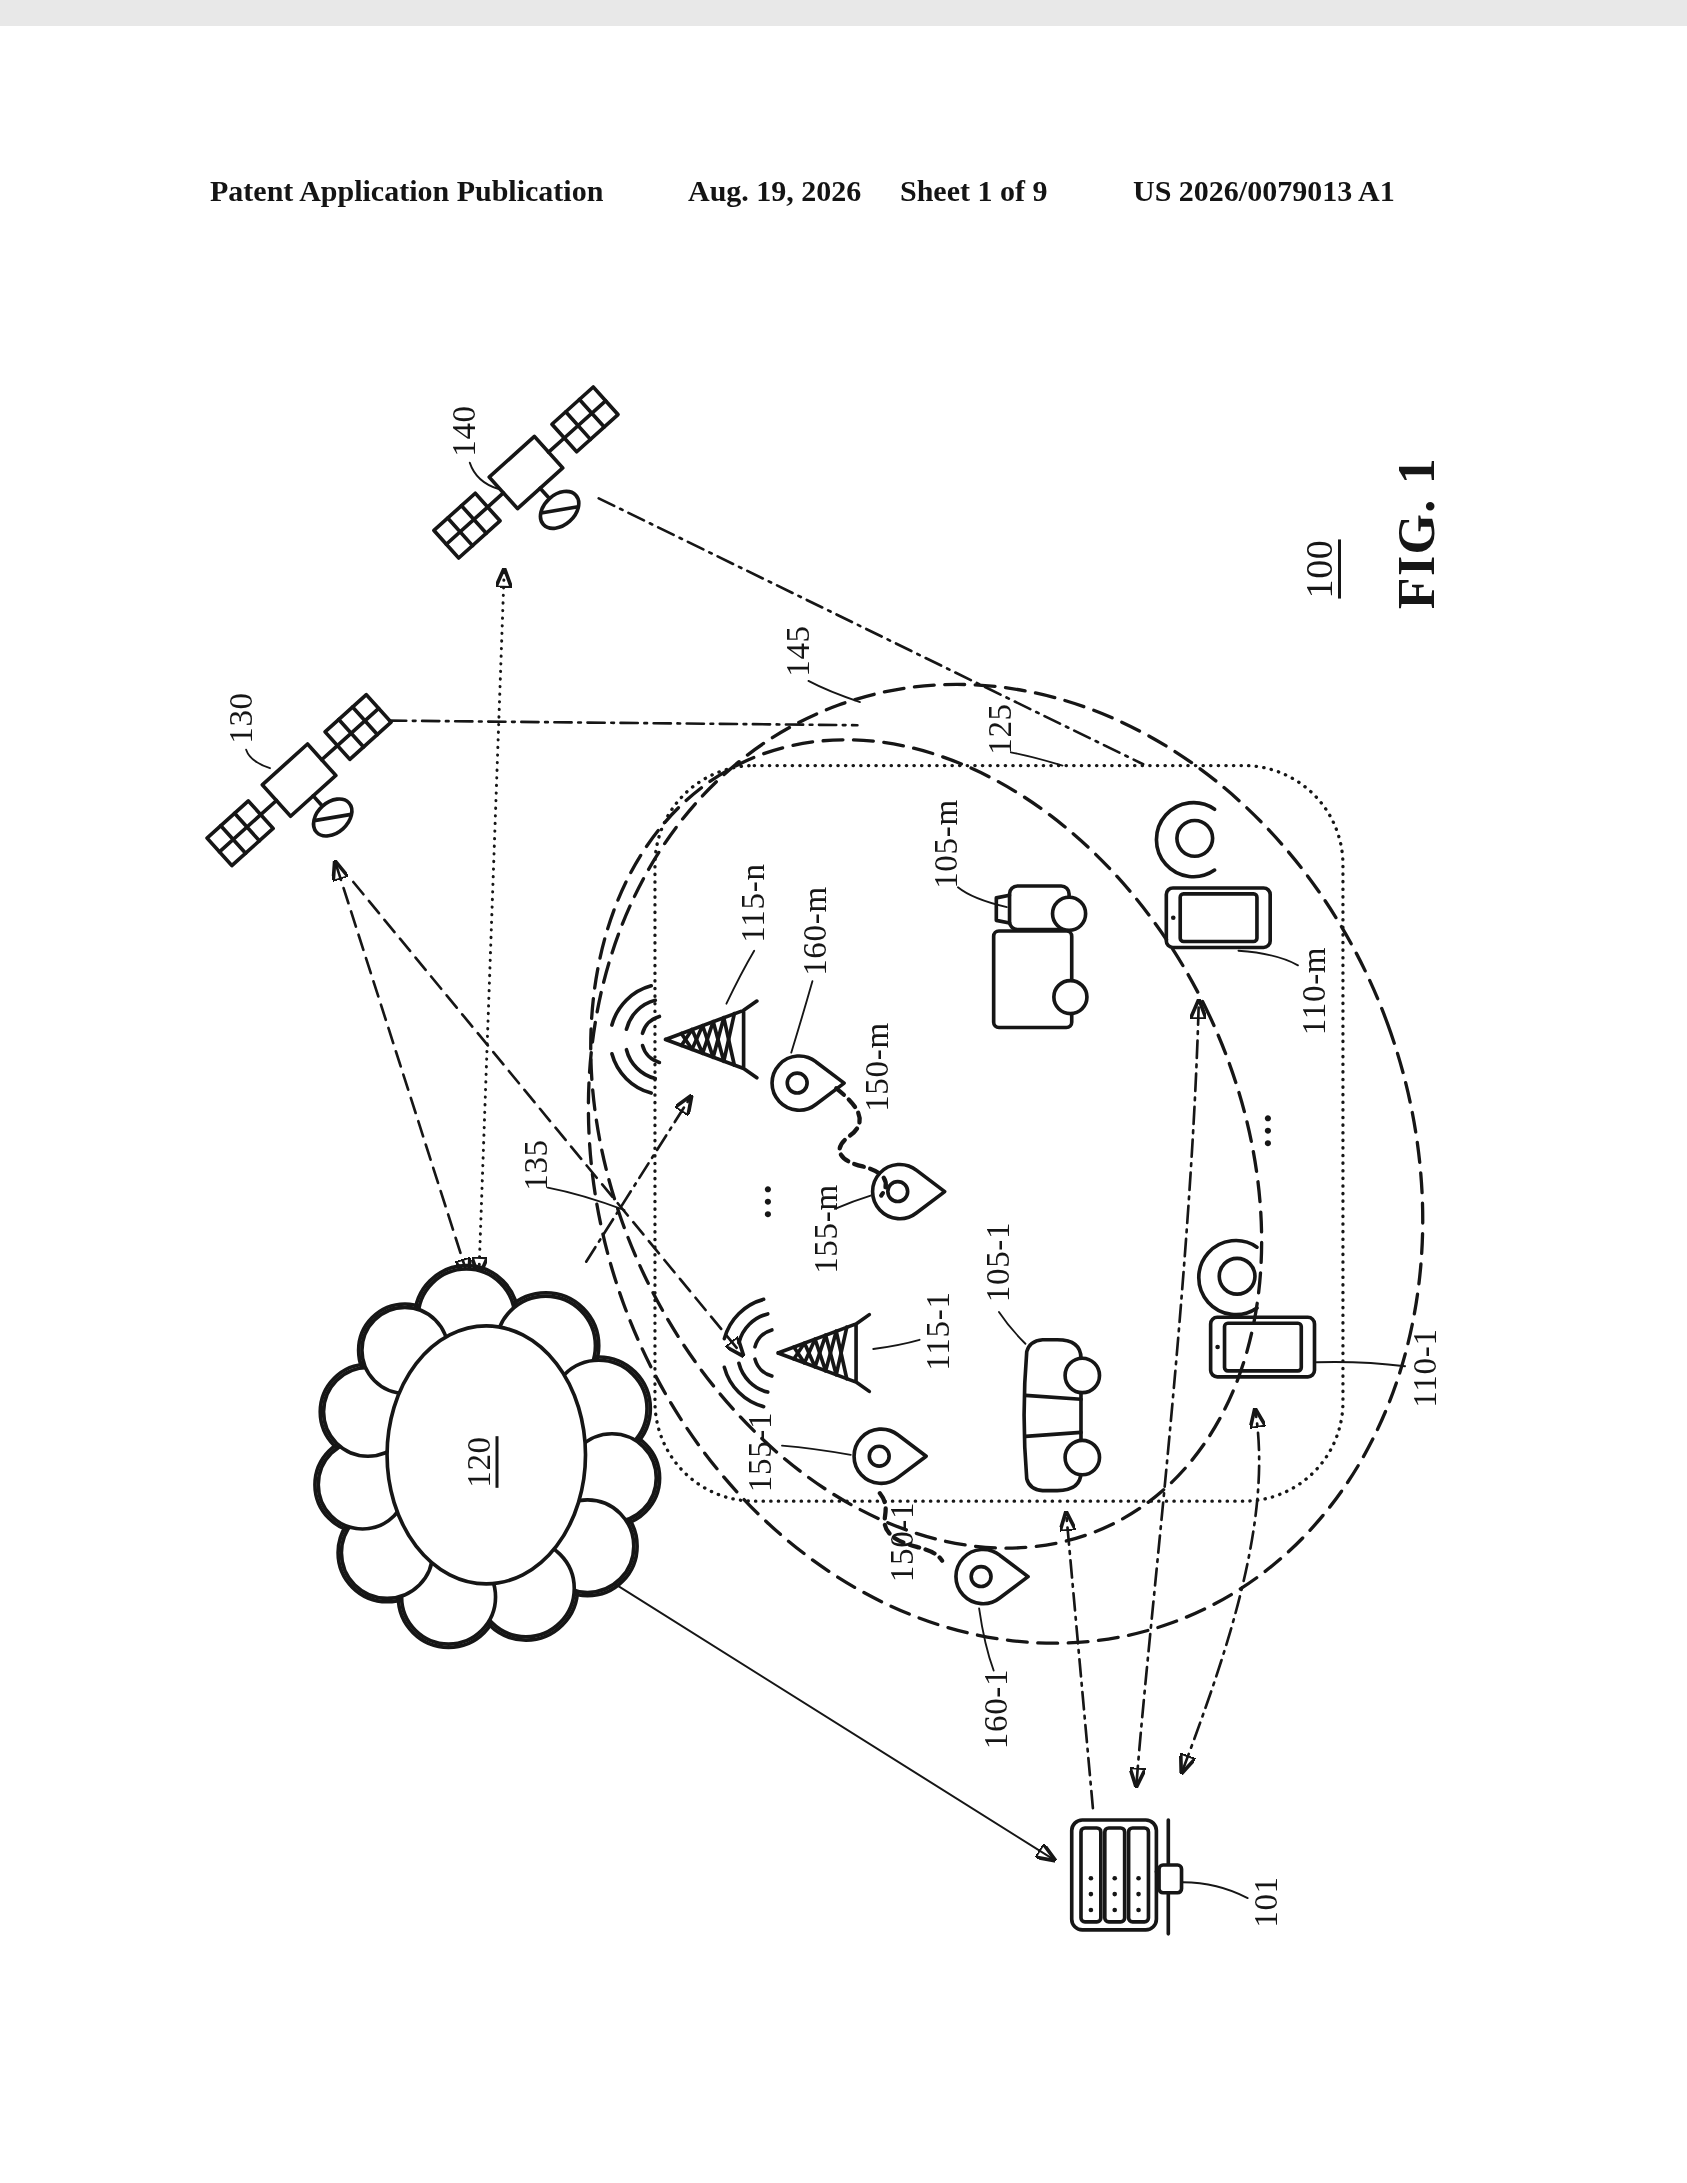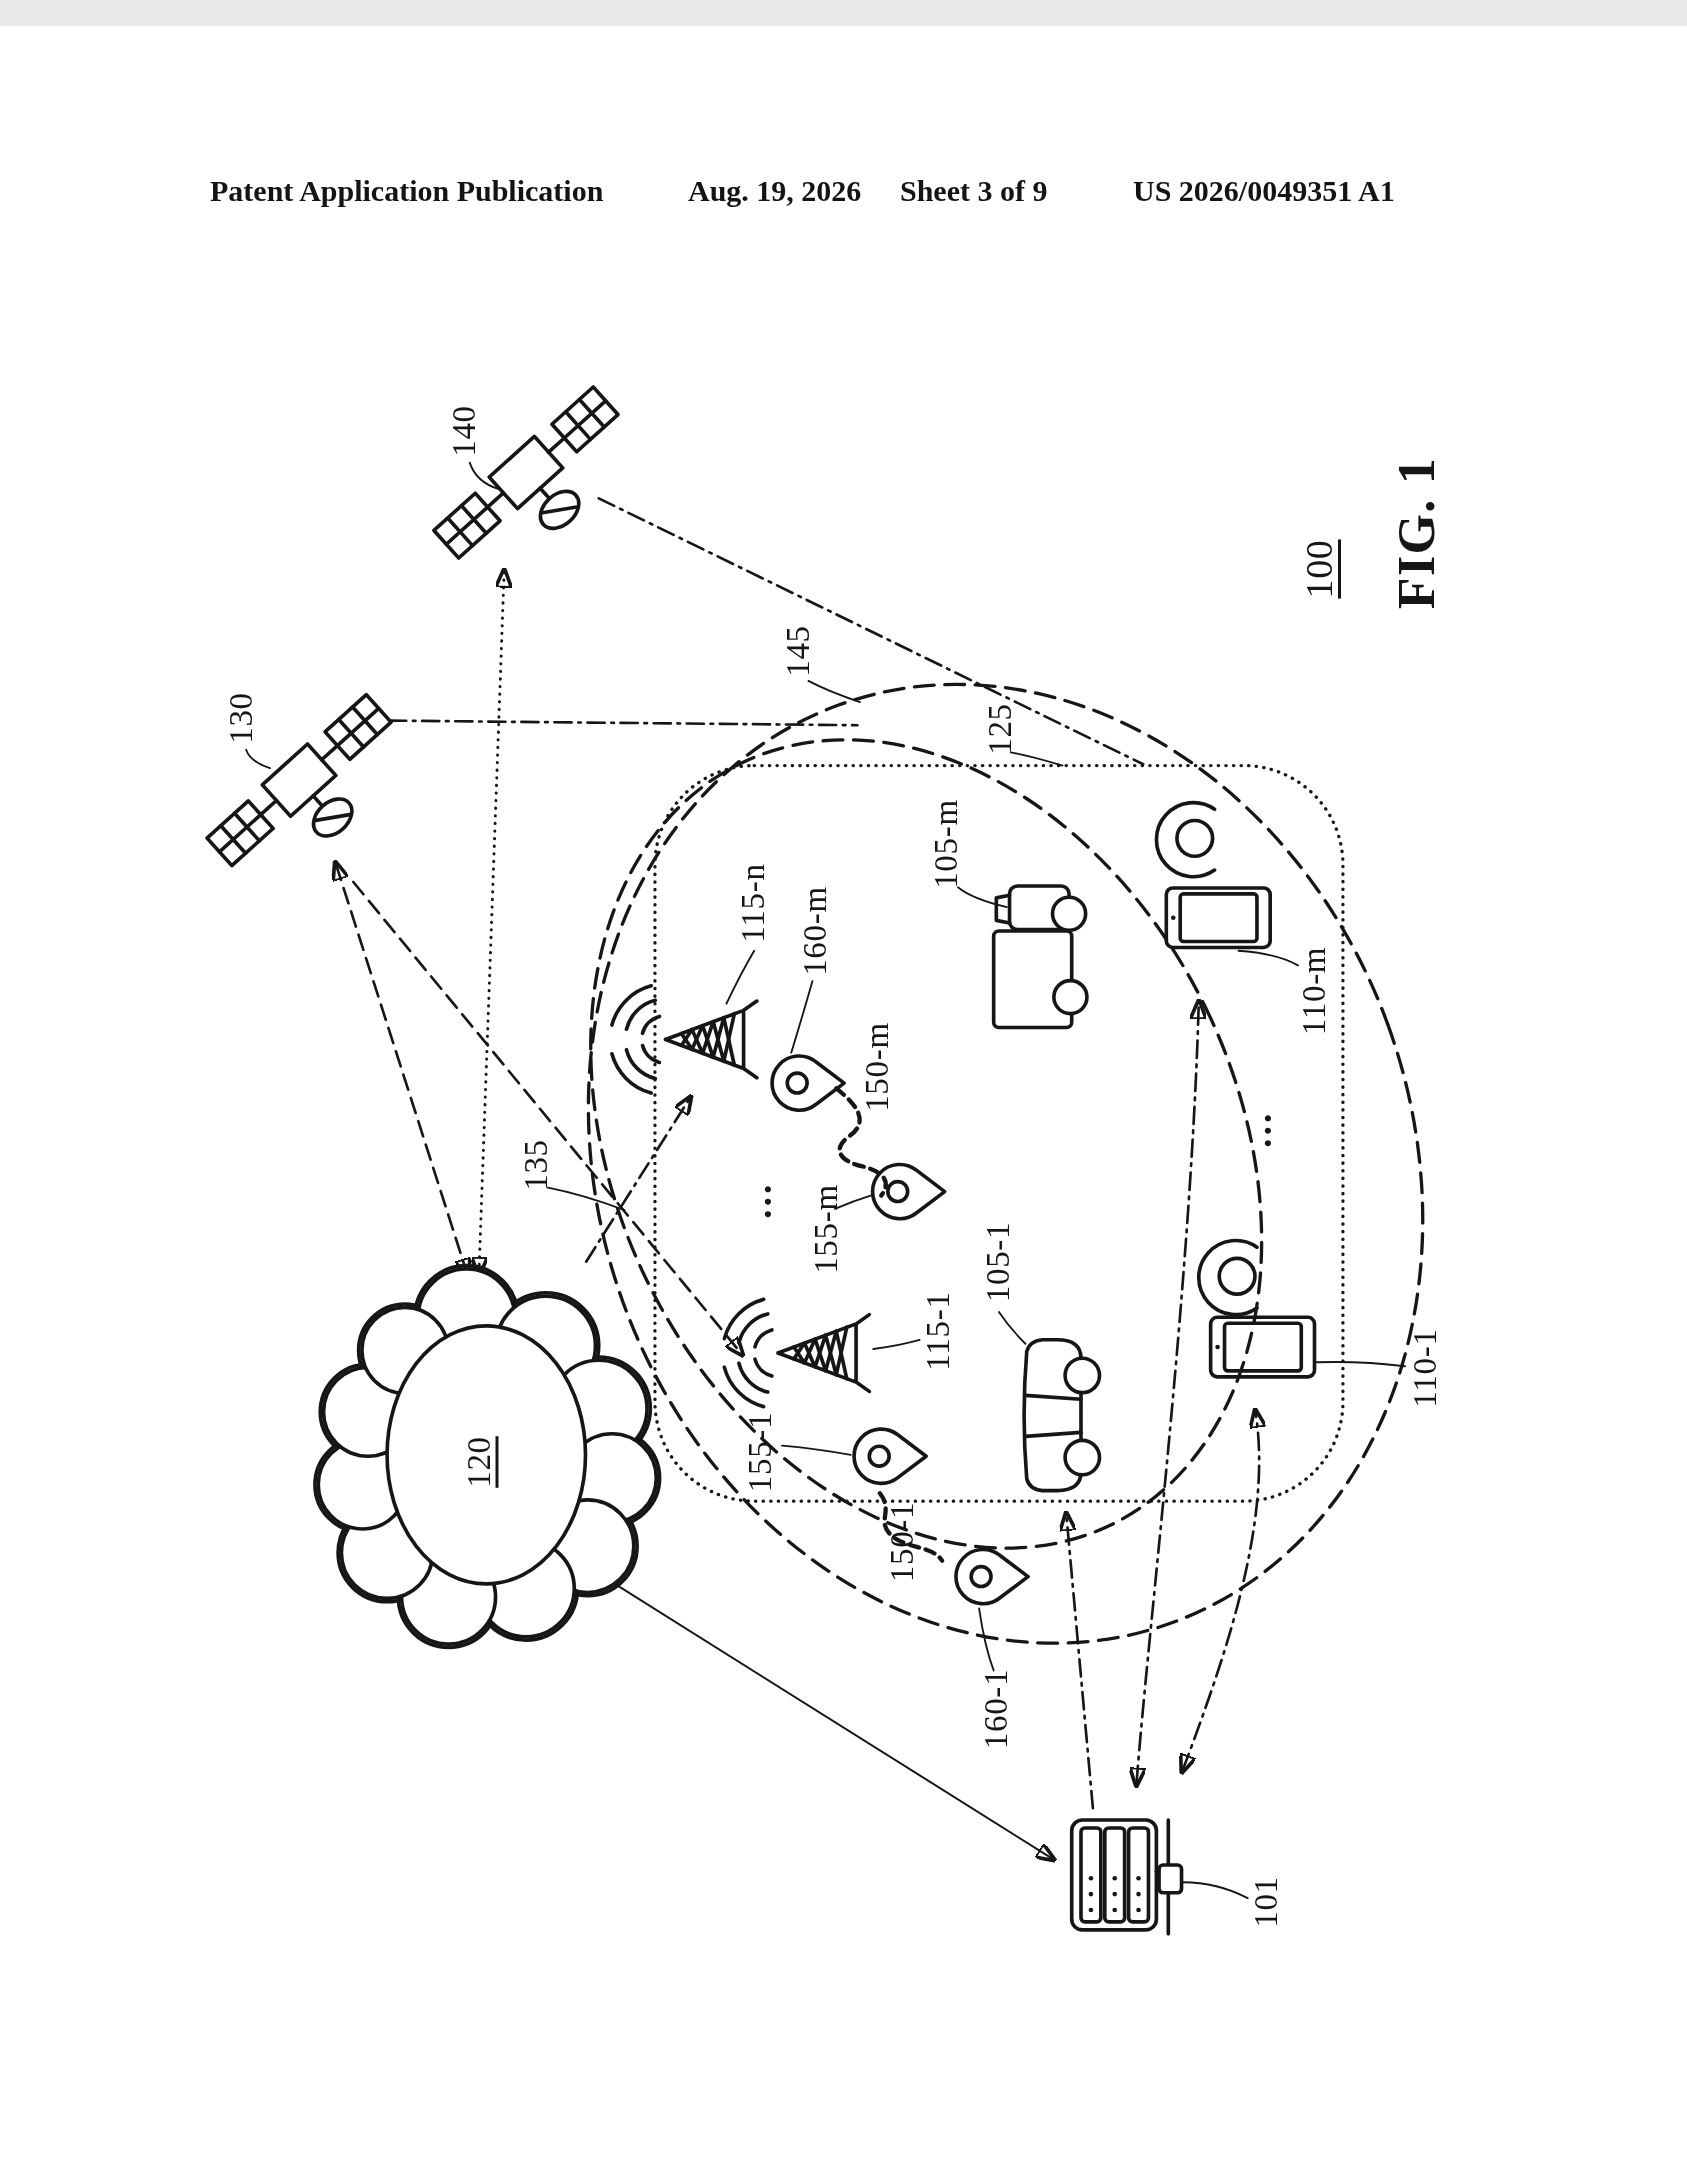--- a/index.html
+++ b/index.html
@@ -31,22 +31,22 @@
   #fig .h1{marker-end:url(#ah);}
 </style>
 </head>
 <body>
 
 <div class="page">
 
   
   <div class="hdr" style="left:210px;">Patent Application Publication</div>
   <div class="hdr" style="left:688px;">Aug. 19, 2026</div>
-  <div class="hdr" style="left:900px;">Sheet 3 of 9</div>
-  <div class="hdr" style="left:1133px;">US 2026/0049351 A1</div>
+  <div class="hdr" style="left:900px;">Sheet 1 of 9</div>
+  <div class="hdr" style="left:1133px;">US 2026/0079013 A1</div>
 
   
   <svg id="fig" width="1687" height="2183" viewBox="0 0 2550 3300">
     <defs>
       <marker id="ah" markerWidth="30" markerHeight="24" refX="23" refY="12" orient="auto-start-reverse" markerUnits="userSpaceOnUse">
         <path d="M0,0 L30,12 L0,24 Z" fill="#161616" stroke="none"></path>
       </marker>
 
       <g id="pin">
         <path d="M 25.6,-32 A 41,41 0 1 0 25.6,32 L 68,0 Z" stroke-width="8"></path>

